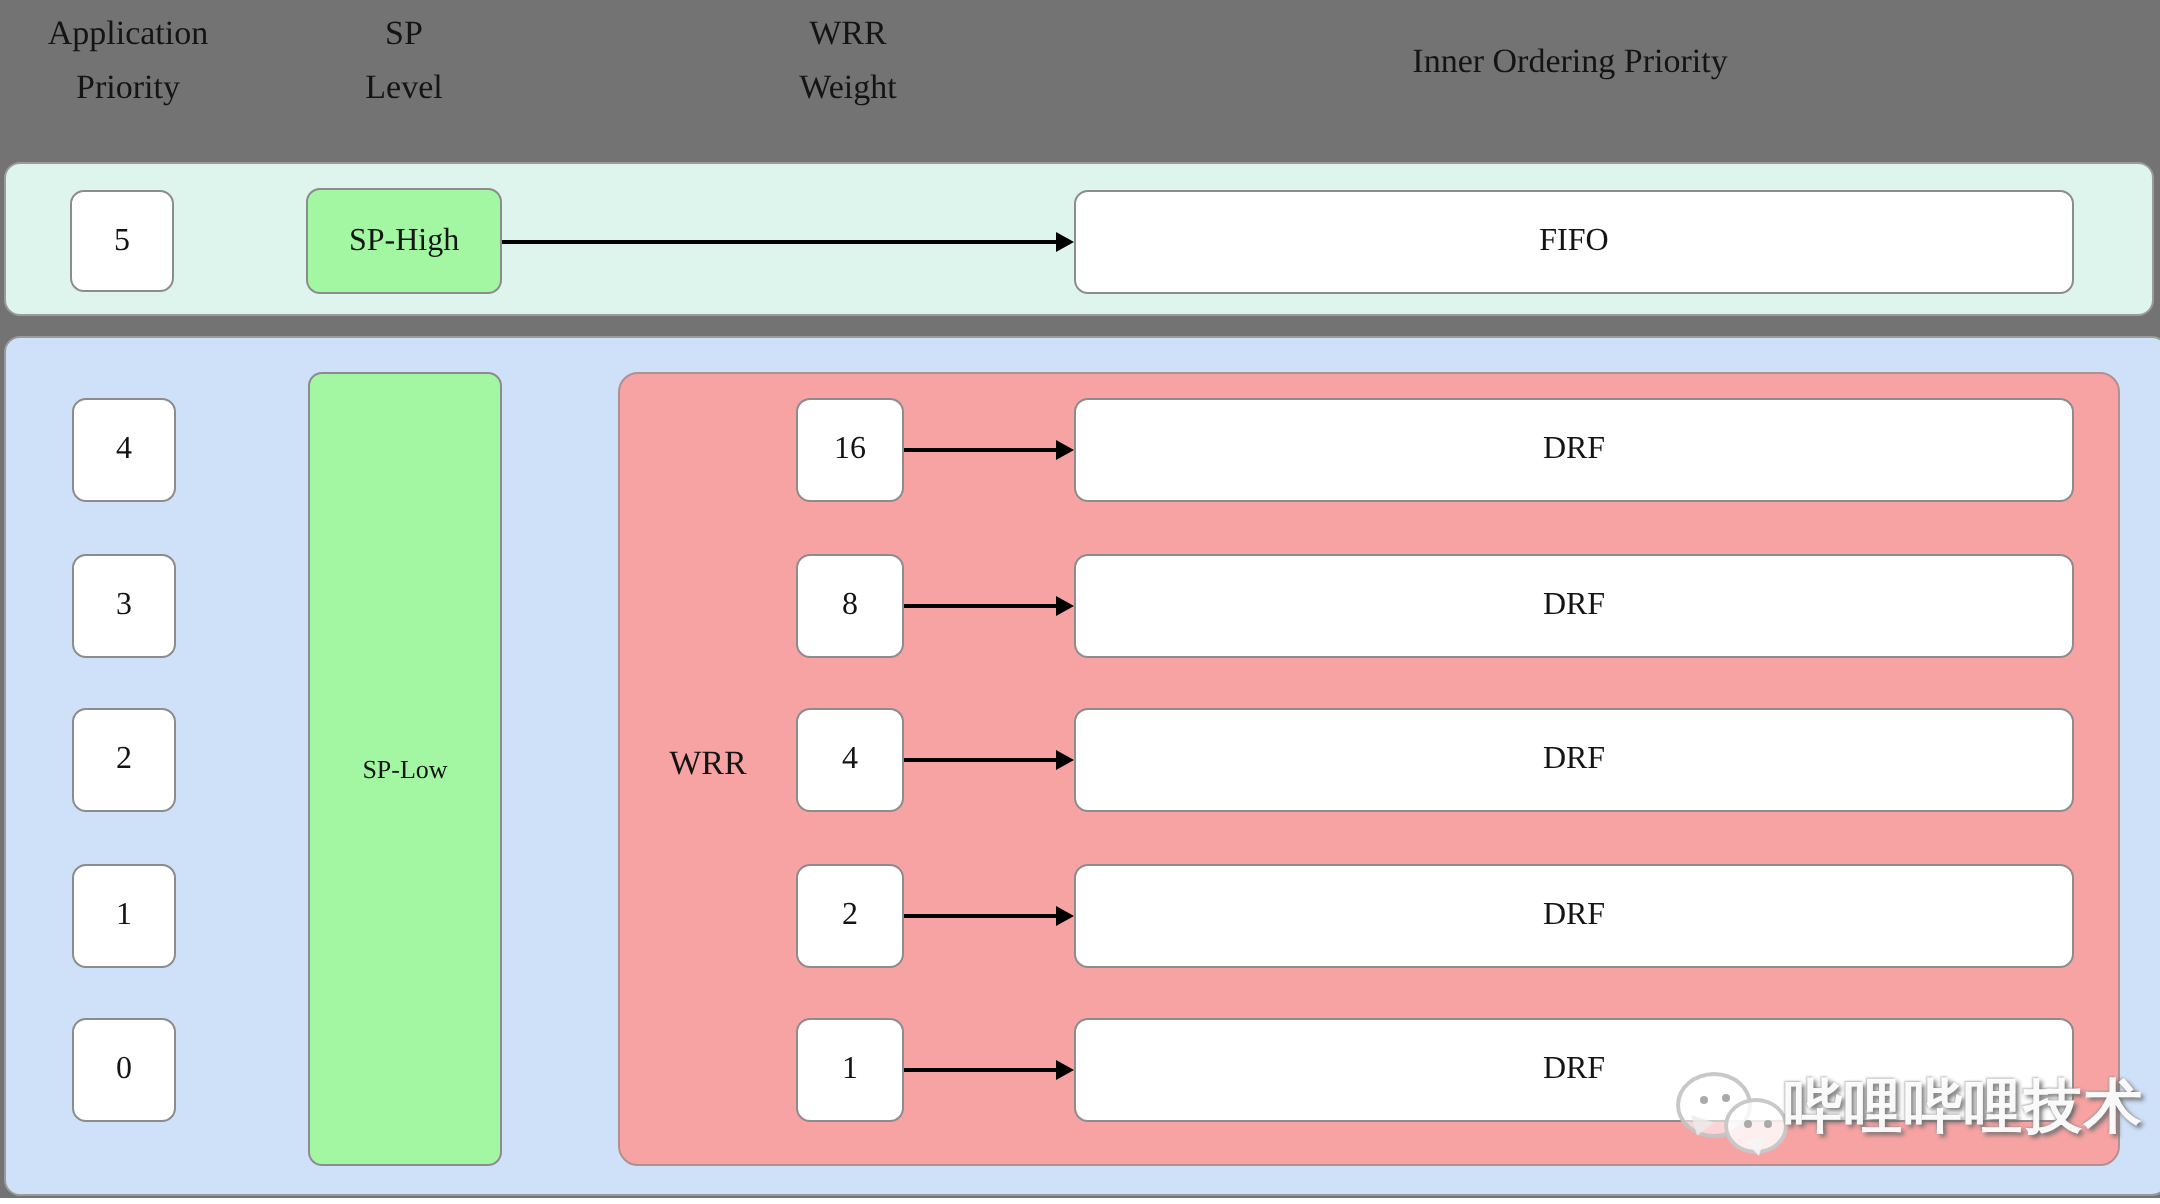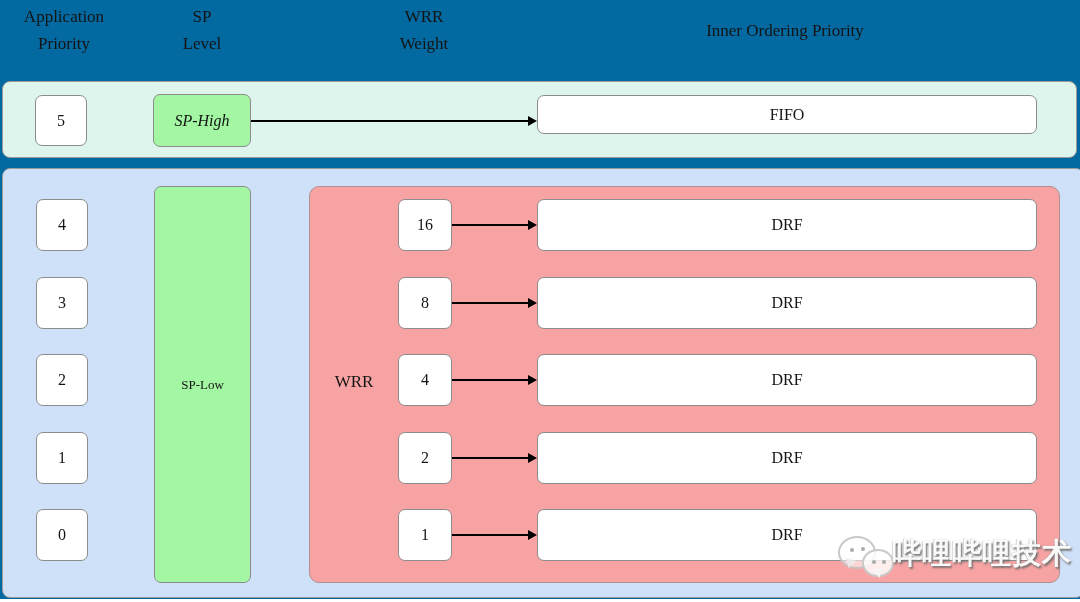--- a/index.html
+++ b/index.html
@@ -1,18 +1,18 @@
 <!DOCTYPE html>
 <html><head>
 <meta charset="utf-8">
 <style>
   html,body{margin:0;padding:0;background:#fff;}
   #stage{
     position:relative;width:1080px;height:602px;overflow:hidden;
-    background:#0369a1;
+    background:#737373;
     font-family:"Liberation Serif","DejaVu Serif",serif;
     color:#141414;
   }
   
   .hdr{position:absolute;text-align:center;font-size:17px;line-height:27px;}
   .hdr span{display:block;}
   
   .band{position:absolute;border:1px solid #9b9b9b;border-radius:8px;box-sizing:border-box;}
   .band-high{left:2px;top:81px;width:1075px;height:77px;background:#ddf5ec;}
   .band-low{left:2px;top:168px;width:1082px;height:430px;background:#cfe1f8;}
@@ -81,23 +81,23 @@
   <div class="hdr" style="left:364px;top:3px;width:120px;">
     <span>WRR</span>
     <span>Weight</span>
   </div>
   <div class="hdr" style="left:615px;top:17px;width:340px;">
     <span>Inner Ordering Priority</span>
   </div>
 
   <div class="band band-high"></div>
   <div class="nbox" style="left:35px;top:95px;width:52px;height:51px;">5</div>
-  <div class="nbox green" style="left:153px;top:94px;width:98px;height:53px;font-style:italic;">SP-High</div>
+  <div class="nbox green" style="left:153px;top:94px;width:98px;height:53px;">SP-High</div>
   <div class="arrow" style="left:251px;top:120px;width:277px;"></div>
-  <div class="nbox" style="left:537px;top:95px;width:500px;height:39px;">FIFO</div>
+  <div class="nbox" style="left:537px;top:95px;width:500px;height:52px;">FIFO</div>
 
   <div class="band band-low"></div>
 
   <div class="nbox" style="left:36px;top:199px;width:52px;height:52px;">4</div>
   <div class="nbox" style="left:36px;top:277px;width:52px;height:52px;">3</div>
   <div class="nbox" style="left:36px;top:354px;width:52px;height:52px;">2</div>
   <div class="nbox" style="left:36px;top:432px;width:52px;height:52px;">1</div>
   <div class="nbox" style="left:36px;top:509px;width:52px;height:52px;">0</div>
 
   <div class="nbox green" style="left:154px;top:186px;width:97px;height:397px;font-size:13px;">SP-Low</div>

